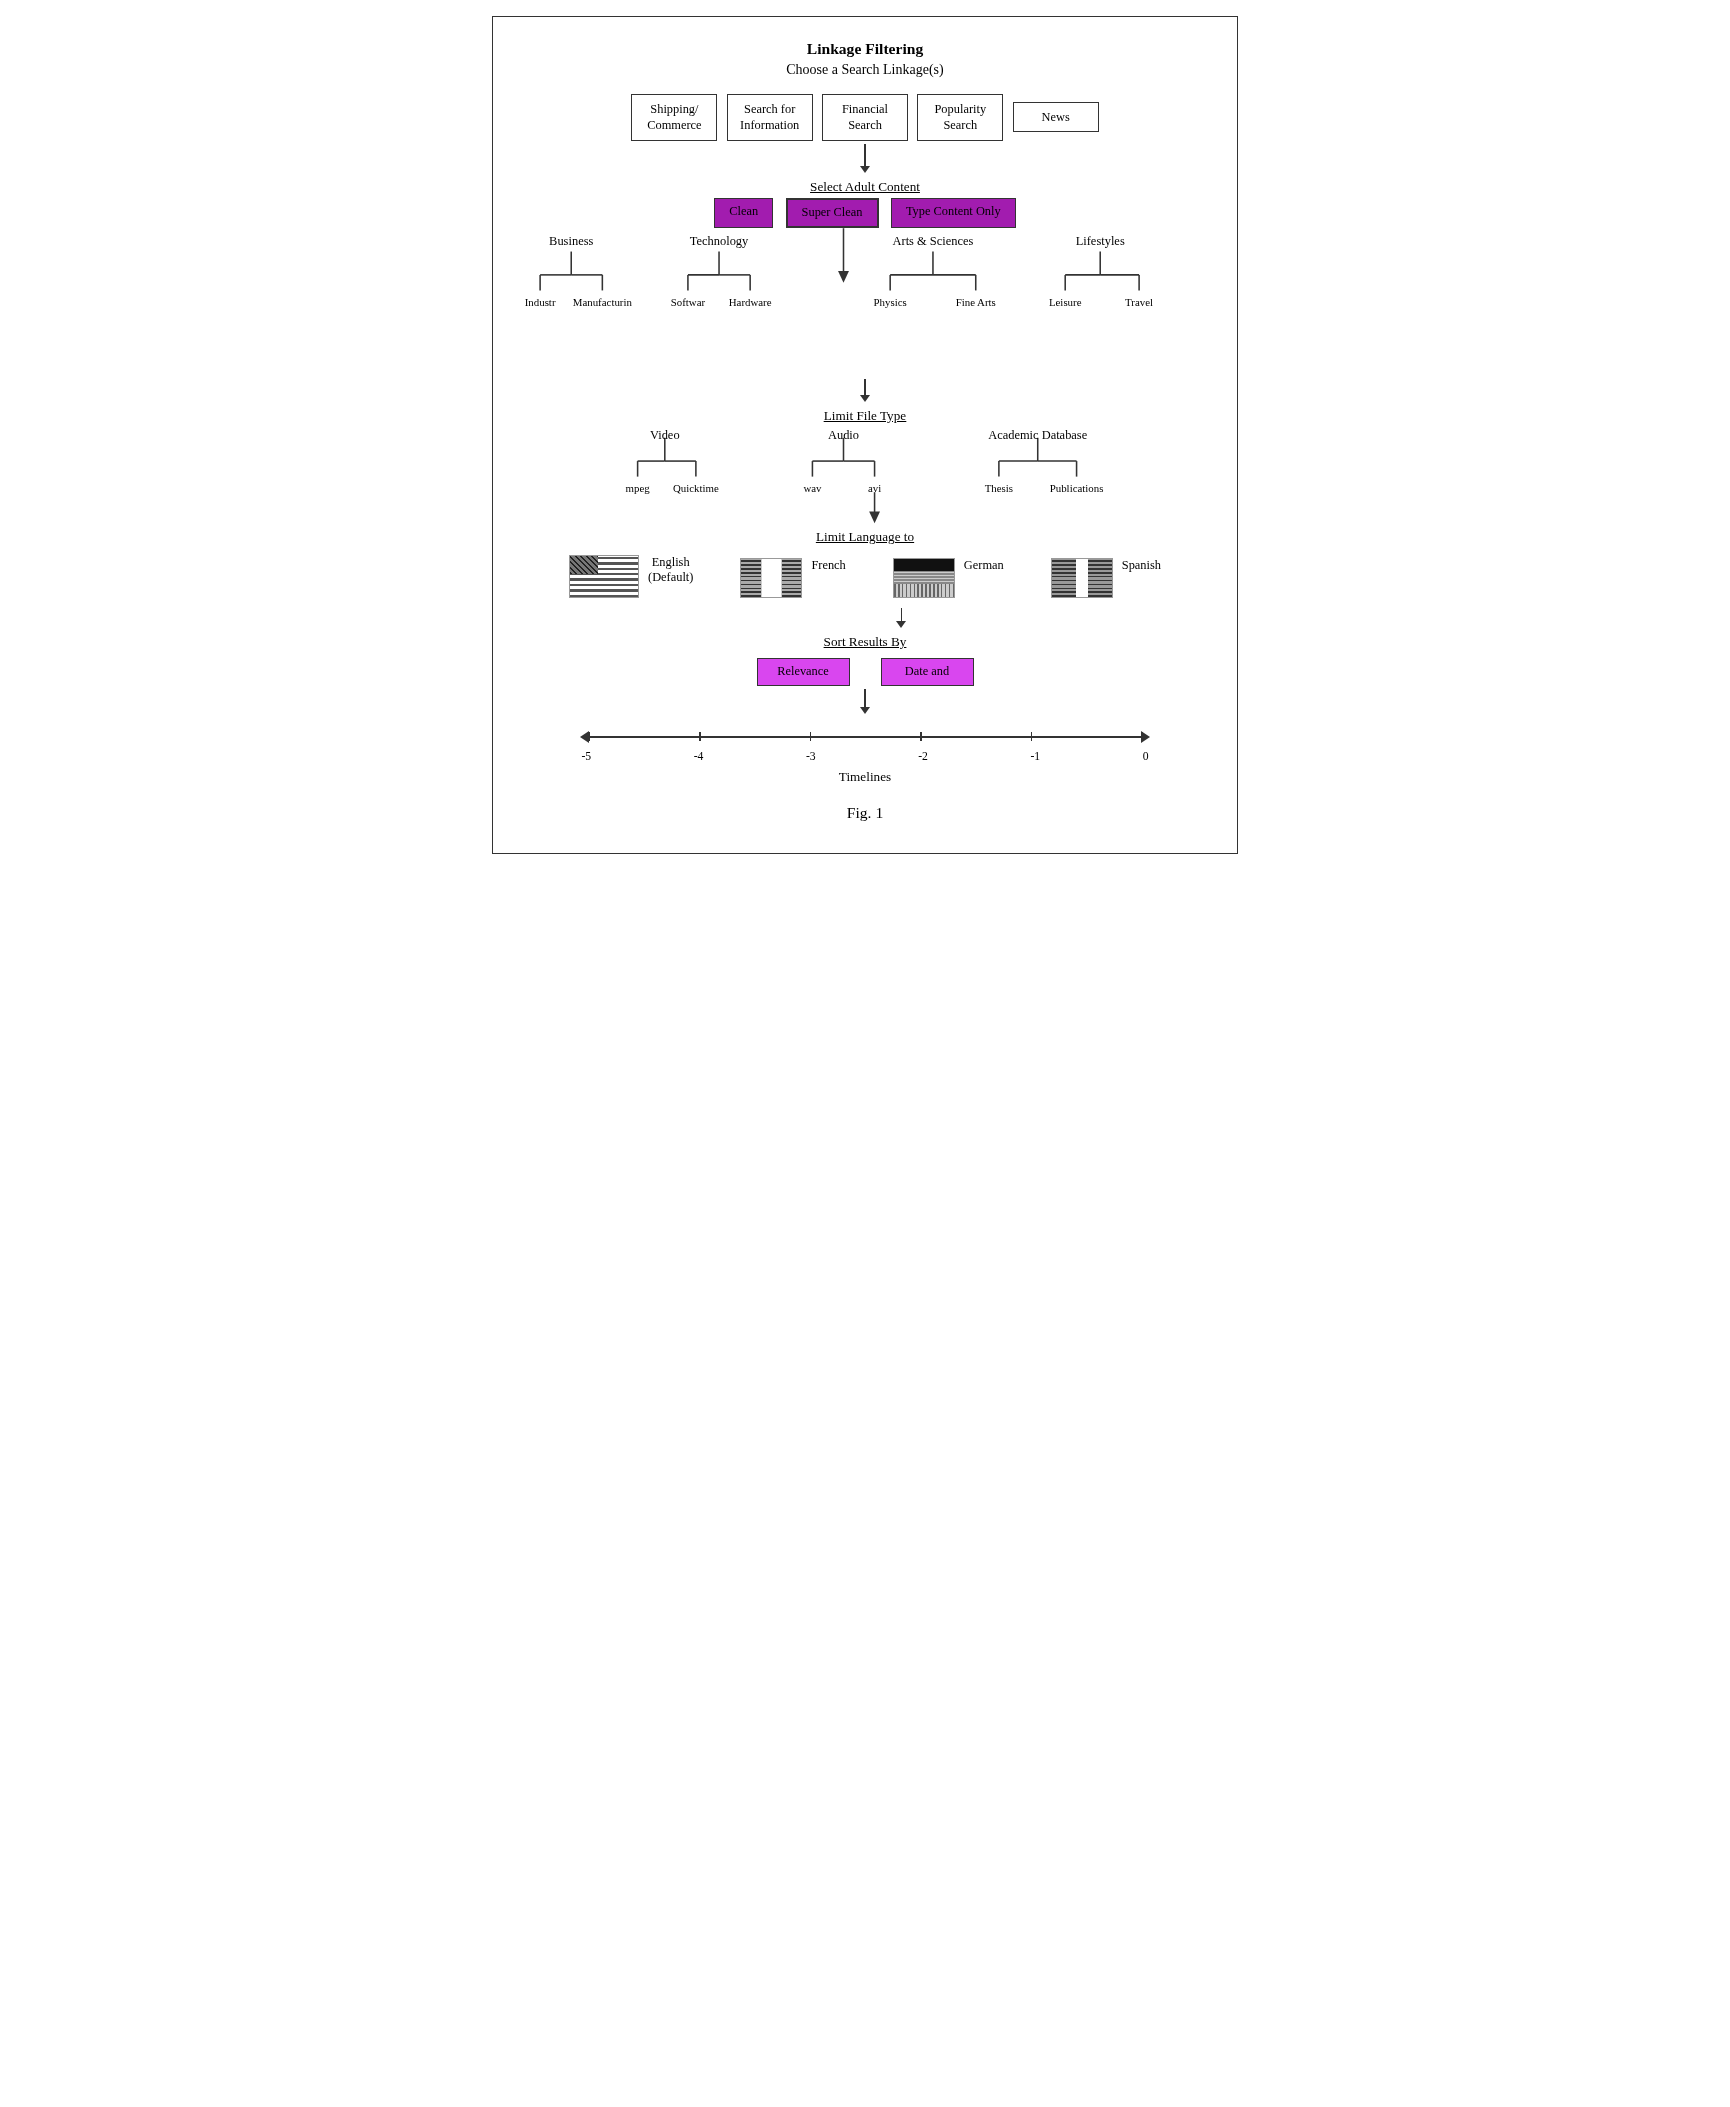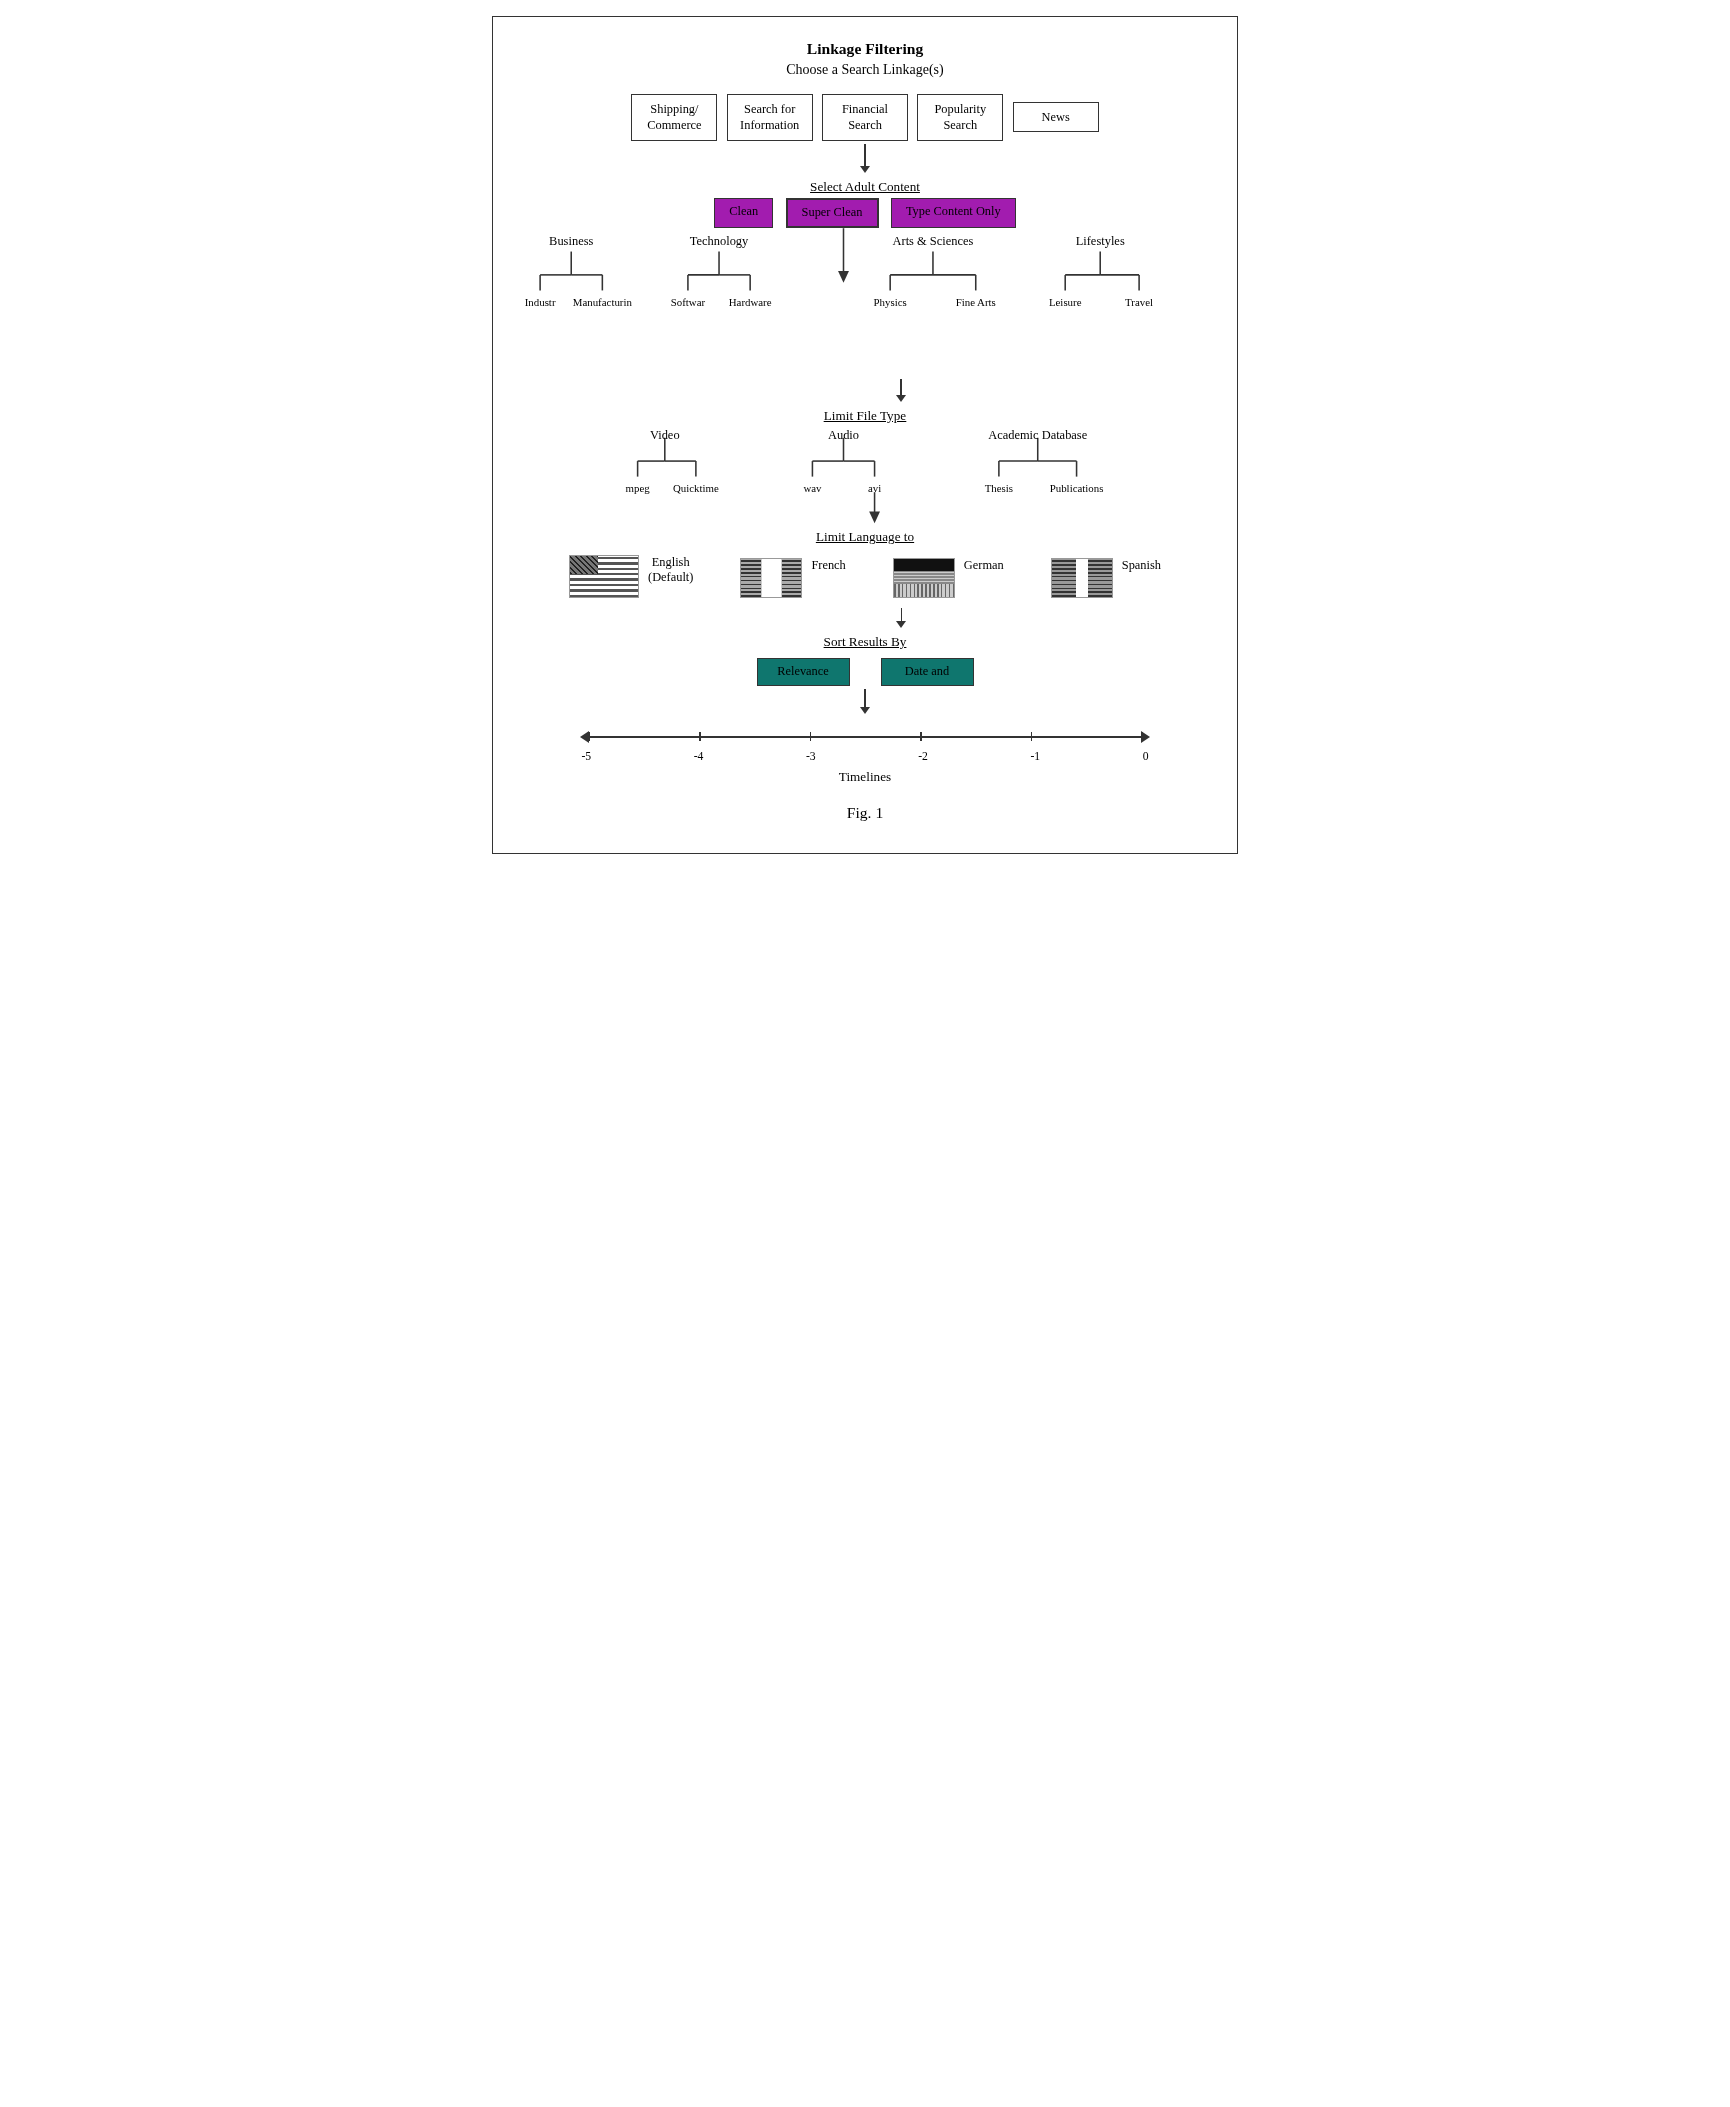--- a/index.html
+++ b/index.html
@@ -155,21 +155,21 @@
       display: flex;
       justify-content: center;
       gap: 31px;
       margin-top: 4.7px;
     }
     .sort-box {
       border: 1.6px solid #333;
       padding: 5.4px 15.6px;
       font-size: 12.4px;
       text-align: center;
-      background: #0f766e;
+      background: #d946ef;
       min-width: 93px;
     }
     
     .timeline-section {
       width: 100%;
       margin-top: 7.8px;
       display: flex;
       flex-direction: column;
       align-items: center;
     }
@@ -314,21 +314,21 @@
         <line x1="760" y1="60" x2="715" y2="60" stroke="#333" stroke-width="2"></line>
         <line x1="760" y1="60" x2="810" y2="60" stroke="#333" stroke-width="2"></line>
         <line x1="715" y1="60" x2="715" y2="80" stroke="#333" stroke-width="2"></line>
         <line x1="810" y1="60" x2="810" y2="80" stroke="#333" stroke-width="2"></line>
         <text x="760" y="22" text-anchor="middle" font-size="16" font-family="Times New Roman">Lifestyles</text>
         <text x="715" y="100" text-anchor="middle" font-size="14" font-family="Times New Roman">Leisure</text>
         <text x="810" y="100" text-anchor="middle" font-size="14" font-family="Times New Roman">Travel</text>
       </svg>
     </div>
 
-    <div style="display:flex;flex-direction:column;align-items:flex-end;margin-top:-7.8px;text-decoration:underline;">
+    <div style="display:flex;flex-direction:column;align-items:center;margin-top:-7.8px;text-decoration:underline;">
       <div class="arrow-down">
         <div class="arrow-line" style="height:15.6px;"></div>
         <div class="arrow-head-down"></div>
       </div>
       <div class="section-label">Limit File Type</div>
     </div>
 
     <div class="tree-wrapper" style="margin-top:3.1px;">
       <svg class="tree-svg" width="669" height="101" viewBox="0 0 860 130">
 

